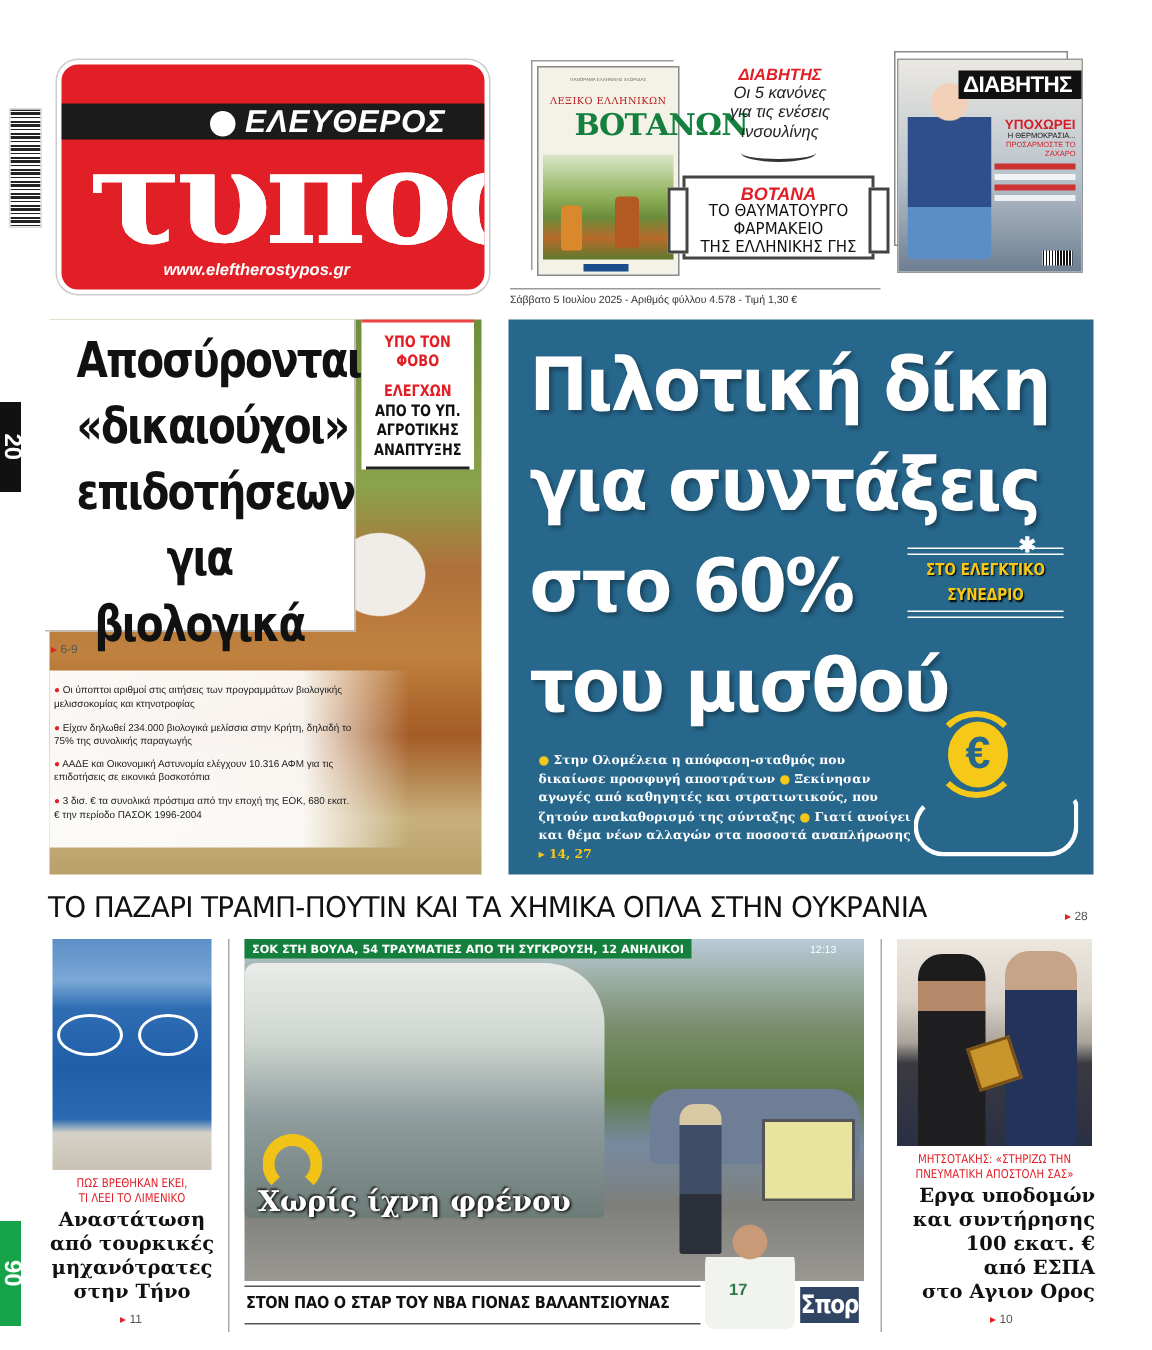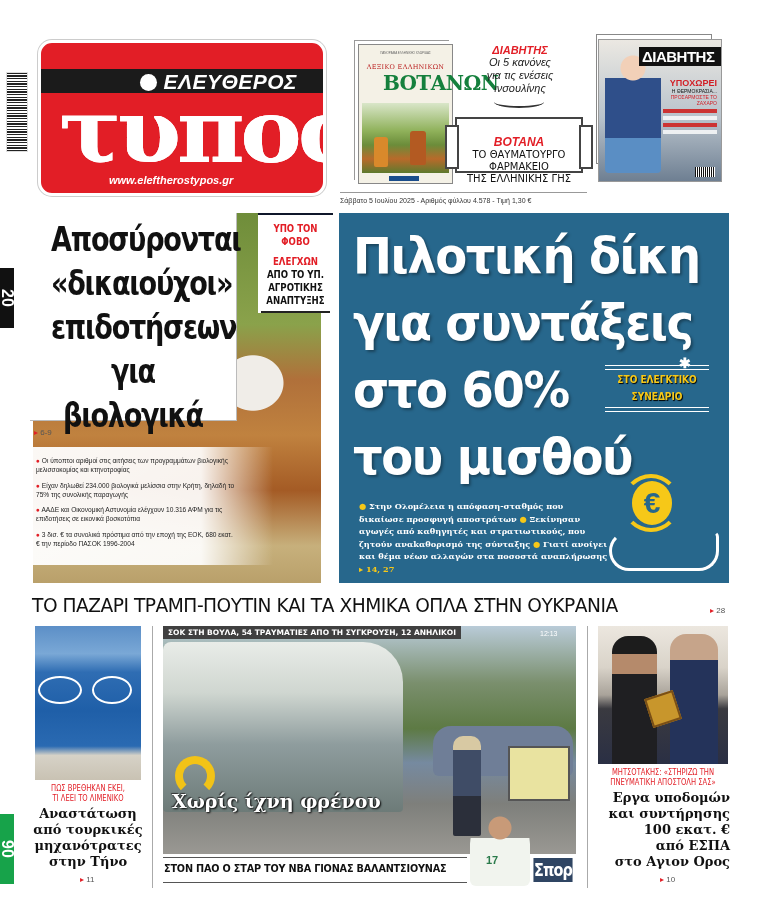--- a/index.html
+++ b/index.html
@@ -28,21 +28,21 @@
   .book .book-title { font-family: "DejaVu Serif", serif; font-size: 20px; color: #15803d; text-align: center; font-weight: bold; letter-spacing: -.5px; margin-left: 24px; }
   .book .book-img { position: absolute; left: 3px; bottom: 10px; width: 87px; height: 70px;
     background: linear-gradient(180deg, #d9e6c9 0%, #8fb15a 40%, #6b8c3a 60%, #b86a2a 80%, #5d7a2e 100%); }
   .book .book-img::before { content: ""; position: absolute; left: 12px; bottom: 6px; width: 14px; height: 30px; background: #d9892b; border-radius: 3px 3px 2px 2px; }
   .book .book-img::after { content: ""; position: absolute; left: 48px; bottom: 8px; width: 16px; height: 34px; background: #b35a22; border-radius: 3px 3px 2px 2px; }
   .book .book-foot { position: absolute; bottom: 2px; left: 30px; width: 30px; height: 5px; background: #1a4d8c; }
   .promo-text1 { position: absolute; left: 460px; top: 44px; width: 120px; text-align: center; }
   .promo-text1 .red { color: #e21e26; font-style: italic; font-weight: bold; font-size: 11px; }
   .promo-text1 .txt { font-style: italic; font-size: 11px; line-height: 13px; color: #222; }
   .flourish { position: absolute; left: 494px; top: 96px; width: 50px; height: 12px; border-bottom: 2px solid #333; border-radius: 50%; }
-  .promo-box { position: absolute; left: 455px; top: 117px; width: 128px; height: 56px; border: 2px solid #444; background: #fff; text-align: center; padding-top: 16px; }
+  .promo-box { position: absolute; left: 455px; top: 117px; width: 128px; height: 56px; border: 2px solid #444; background: #fff; text-align: center; padding-top: 3px; }
   .promo-box::before, .promo-box::after { content: ""; position: absolute; top: 6px; width: 10px; height: 40px; border: 2px solid #444; background: #fff; }
   .promo-box::before { left: -12px; } .promo-box::after { right: -12px; }
   .promo-box .red { color: #e21e26; font-weight: bold; font-style: italic; font-size: 12px; }
   .promo-box .txt { font-family: "DejaVu Sans", sans-serif; font-size: 10px; line-height: 12px; transform: scaleY(1.1); }
 
   
   .mag-shadow { position: absolute; left: 596px; top: 34px; width: 116px; height: 130px; border: 1px solid #888; background: #fff; }
   .magazine { position: absolute; left: 598px; top: 39px; width: 124px; height: 143px; background: linear-gradient(180deg, #ebe8e2 0%, #b9c3cc 55%, #6e7f92 100%); overflow: hidden; border: 1px solid #999; }
   .magazine .mag-title { position: absolute; left: 40px; top: 7px; background: #111; color: #fff; font-weight: bold; font-size: 15px; padding: 1px 3px; letter-spacing: -.5px; width: 84px; }
   .magazine .girl { position: absolute; left: 6px; top: 8px; width: 56px; height: 125px; background: radial-gradient(circle at 28px 20px, #f2d0b8 0 12px, transparent 13px), linear-gradient(180deg, transparent 30px, #2f4f8a 30px, #2f4f8a 90px, #5a8ec4 90px); border-radius: 20px 20px 4px 4px; }
@@ -62,21 +62,21 @@
       linear-gradient(90deg, rgba(255,255,255,0.0) 0%, rgba(255,255,255,0) 100%),
       radial-gradient(ellipse at 220px 170px, #f0ede8 0 30px, transparent 31px),
       linear-gradient(180deg, #6f8d3a 0%, #8aa24b 30%, #b0703a 45%, #c0823f 60%, #a45b25 75%, #c7b07c 90%, #b9a06a 100%);
   }
   .bee-photo .fade { position: absolute; left: 0; top: 234px; width: 240px; height: 118px; background: linear-gradient(90deg, rgba(255,255,255,.95) 0%, rgba(255,255,255,.92) 70%, rgba(255,255,255,0) 100%); }
   .headline-box { position: absolute; left: 30px; top: 213px; width: 207px; height: 208px; background: #fff; border-right: 1px solid #bbb; border-bottom: 1px solid #bbb; }
   .headline-main { position: absolute; left: 33px; top: 218px; width: 200px; font-family: "DejaVu Sans", sans-serif; font-weight: bold; font-size: 33px; line-height: 44px; text-align: center; letter-spacing: -1.5px; transform: scaleX(0.82); transform-origin: center top; }
   .pageref { font-size: 8px; color: #555; }
   .pageref .arrow { color: #e21e26; }
   .hm-ref { position: absolute; left: 34px; top: 428px; }
-  .kicker-box { position: absolute; left: 241px; top: 213px; width: 75px; height: 100px; background: #fff; border-top: 2px solid #0f172a; margin-left: 17px; }
+  .kicker-box { position: absolute; left: 241px; top: 213px; width: 75px; height: 100px; background: #fff; border-top: 2px solid #ef4444; }
   .kicker-box .bot { position: absolute; left: 3px; right: 3px; bottom: 0; height: 2px; background: #222; }
   .kicker-box .k1 { color: #e21e26; font-weight: bold; font-size: 10.5px; line-height: 13px; text-align: center; margin-top: 7px; font-family: "DejaVu Sans", sans-serif; transform: scaleX(.82); }
   .kicker-box .k2 { color: #111; font-weight: bold; font-size: 10.5px; line-height: 13px; text-align: center; font-family: "DejaVu Sans", sans-serif; transform: scaleX(.82); }
   .bullets { position: absolute; left: 36px; top: 456px; width: 200px; }
   .bullets .b { font-size: 6.6px; line-height: 9px; color: #222; margin-bottom: 6.5px; }
   .bullets .dot { color: #e21e26; }
 
   
   .lead { position: absolute; left: 339px; top: 213px; width: 390px; height: 370px; background: #27678c; overflow: hidden; }
   .lead .hl { position: absolute; left: 14px; top: 10px; color: #fff; font-family: "DejaVu Sans", sans-serif; font-weight: bold; font-size: 49px; line-height: 67px; letter-spacing: -1.5px; white-space: nowrap; text-shadow: 2px 2px 3px rgba(0,0,0,.35); transform: scaleX(.95); transform-origin: left; }
@@ -106,21 +106,21 @@
   
   .bus-photo { position: absolute; left: 163px; top: 626px; width: 413px; height: 228px;
     background:
       radial-gradient(ellipse at 130px 120px, #aab9b8 0 60px, transparent 62px),
       linear-gradient(180deg, #b9cbd8 0%, #7a8f6d 25%, #5d7a44 45%, #768aa0 60%, #7e7f7b 78%, #9a9893 100%); overflow: hidden; }
   .bus-photo .bus { position: absolute; left: 0; top: 16px; width: 240px; height: 170px; background: linear-gradient(180deg,#e9ece8 0%, #cfd6d0 30%, #8f9d9e 60%, #6d7b78 100%); border-radius: 8px 40px 4px 4px; }
   .bus-photo .yellow { position: absolute; left: 12px; top: 130px; width: 40px; height: 40px; border: 8px solid #f2c317; border-radius: 50%; border-bottom-color: transparent; }
   .bus-photo .car { position: absolute; left: 270px; top: 100px; width: 140px; height: 50px; background: #6f7e97; border-radius: 18px 18px 6px 6px; }
   .bus-photo .moto { position: absolute; left: 345px; top: 120px; width: 62px; height: 55px; background: #e9e3a0; border: 2px solid #555; }
   .bus-photo .worker { position: absolute; left: 290px; top: 110px; width: 28px; height: 100px; background: linear-gradient(180deg,#d8c9a3 0 14px, #3f4c66 14px 60px, #2b2f3a 60px); border-radius: 10px 10px 2px 2px; }
-  .bus-kicker { position: absolute; left: 163px; top: 626px; background: #404040; color: #fff; font-weight: bold; font-size: 7.5px; padding: 2px 5px; font-family: "DejaVu Sans", sans-serif; }
+  .bus-kicker { position: absolute; left: 163px; top: 626px; background: #15803d; color: #fff; font-weight: bold; font-size: 7.5px; padding: 2px 5px; font-family: "DejaVu Sans", sans-serif; }
   .bus-title { position: absolute; left: 172px; top: 790px; color: #fff; font-family: "DejaVu Serif", serif; font-weight: bold; font-size: 19px; line-height: 23px; text-shadow: 1px 1px 2px #000, -1px -1px 1px #333; }
   .bus-time { position: absolute; left: 540px; top: 630px; color: #fff; font-size: 7px; }
   .sports-line { position: absolute; left: 163px; top: 857px; width: 304px; height: 26px; border-top: 1px solid #555; border-bottom: 1px solid #555; }
   .sports-text { position: absolute; left: 164px; top: 862px; font-family: "DejaVu Sans", sans-serif; font-weight: bold; font-size: 11px; letter-spacing: -0.2px; transform: scaleX(.88); transform-origin: left; white-space: nowrap; }
   .player { position: absolute; left: 470px; top: 814px; width: 60px; height: 72px; background: radial-gradient(circle at 30px 14px, #c89a78 0 11px, transparent 12px), linear-gradient(180deg, transparent 24px, #f1f4ee 24px); border-radius: 30px 30px 6px 6px; }
   .player .num { position: absolute; left: 16px; top: 40px; color: #2a7a4a; font-size: 11px; font-weight: bold; }
   .spor { position: absolute; left: 530px; top: 858px; width: 46px; height: 24px; background: #2f4563; color: #fff; font-weight: bold; font-size: 17px; line-height: 24px; text-align: center; font-family: "DejaVu Sans", sans-serif; letter-spacing: -1px; transform: scaleX(.85); }
 
   
   .athos-photo { position: absolute; left: 598px; top: 626px; width: 130px; height: 138px; background: linear-gradient(180deg, #ece7df 0%, #d9d3c9 30%, #a9a39a 50%, #3a3a40 60%, #2a2f44 100%); overflow: hidden; }

